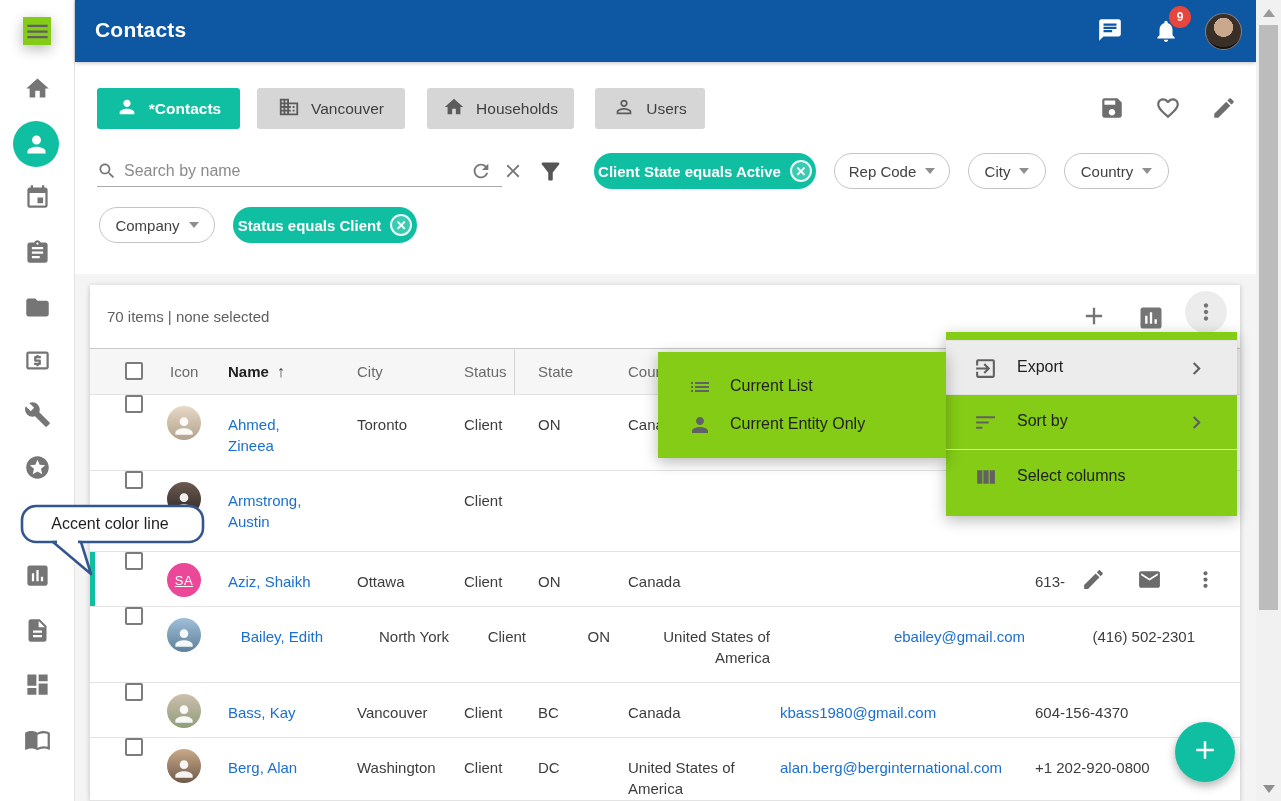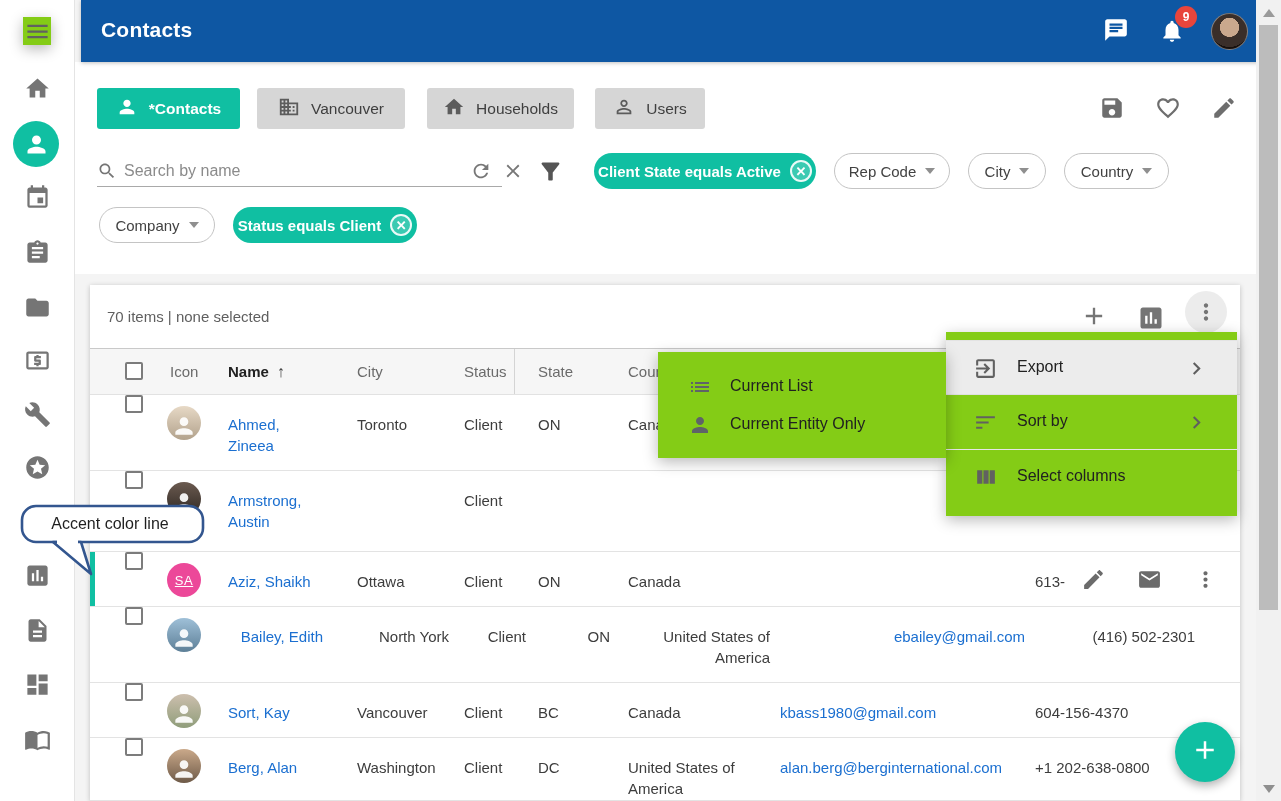--- a/index.html
+++ b/index.html
@@ -9,21 +9,21 @@
 
   
   .sidebar { position:absolute; left:0; top:0; width:75px; height:801px; background:#ffffff; border-right:1px solid #e4e4e4; z-index:5; }
   .side-icon { position:absolute; left:23px; width:28px; height:28px; color:#757575; display:flex; align-items:center; justify-content:center; }
   .side-icon svg { width:27px; height:27px; fill:currentColor; }
   .side-icon.menu { color:#616161; }
   .side-active { position:absolute; left:13px; width:46px; height:46px; border-radius:50%; background:var(--teal); display:flex; align-items:center; justify-content:center; color:#fff; }
   .side-active svg { width:27px; height:27px; fill:#fff; }
 
   
-  .appbar { position:absolute; left:81px; top:0; width:1181px; height:62px; background:#0E57A3; z-index:6; box-shadow:0 1px 4px rgba(0,0,0,.25); }
+  .appbar { position:absolute; left:75px; top:0; width:1181px; height:62px; background:#0E57A3; z-index:6; box-shadow:0 1px 4px rgba(0,0,0,.25); }
   .appbar-title { position:absolute; left:20px; top:18px; color:#fff; font-size:21px; font-weight:bold; letter-spacing:.2px; }
   .bar-icon { position:absolute; width:26px; height:26px; color:#fff; }
   .bar-icon svg { width:26px; height:26px; fill:currentColor; }
   .badge { position:absolute; left:1094px; top:6px; width:22px; height:22px; border-radius:50%; background:#E8453C; color:#fff; font-size:12px; font-weight:bold; display:flex; align-items:center; justify-content:center; z-index:2; }
   .avatar-top { position:absolute; left:1130px; top:13px; width:37px; height:37px; border-radius:50%; background:radial-gradient(circle at 50% 38%, #caa88d 0 34%, #3a2e29 35% 70%, #17100d 71%); overflow:hidden; border:1px solid rgba(255,255,255,.4); }
 
   
   .scrollbar { position:absolute; right:0; top:0; width:25px; height:801px; background:#f1f1f1; z-index:30; }
   .sb-thumb { position:absolute; left:3px; top:25px; width:19px; height:585px; background:#bcbcbc; }
   .sb-up { position:absolute; left:7px; top:9px; width:0; height:0; border-left:6px solid transparent; border-right:6px solid transparent; border-bottom:8px solid #9a9a9a; }
@@ -367,42 +367,42 @@
           <div class="cell" style="left:690px;width:245px;"><a class="link">ebailey@gmail.com</a></div>
           <div class="cell" style="left:945px;width:160px;">(416) 502-2301</div>
         </div>
         <div class="trow" style="top: 398px; height: 55px;">
           <div class="cbox"></div>
           <div class="avatar" style="background:linear-gradient(180deg,#cdbfae,#8f9d7a)">
             <svg viewBox="0 0 24 24">
               <path d="M12 12c2.21 0 4-1.79 4-4s-1.79-4-4-4-4 1.79-4 4 1.79 4 4 4zm0 2c-2.67 0-8 1.34-8 4v2h16v-2c0-2.66-5.33-4-8-4z"></path>
             </svg>
           </div>
-          <div class="cell" style="left:138px;width:95px;"><a class="link">Sort, Kay</a></div>
+          <div class="cell" style="left:138px;width:95px;"><a class="link">Bass, Kay</a></div>
           <div class="cell" style="left:267px;width:92px;">Vancouver</div>
           <div class="cell" style="left:374px;width:62px;">Client</div>
           <div class="cell" style="left:448px;width:72px;">BC</div>
           <div class="cell" style="left:538px;width:142px;">Canada</div>
           <div class="cell" style="left:690px;width:245px;"><a class="link">kbass1980@gmail.com</a></div>
           <div class="cell" style="left:945px;width:160px;">604-156-4370</div>
         </div>
         <div class="trow" style="top: 453px; height: 63px;">
           <div class="cbox"></div>
           <div class="avatar" style="background:linear-gradient(180deg,#caa98a,#6e5a48)">
             <svg viewBox="0 0 24 24">
               <path d="M12 12c2.21 0 4-1.79 4-4s-1.79-4-4-4-4 1.79-4 4 1.79 4 4 4zm0 2c-2.67 0-8 1.34-8 4v2h16v-2c0-2.66-5.33-4-8-4z"></path>
             </svg>
           </div>
           <div class="cell" style="left:138px;width:95px;"><a class="link">Berg, Alan</a></div>
           <div class="cell" style="left:267px;width:92px;">Washington</div>
           <div class="cell" style="left:374px;width:62px;">Client</div>
           <div class="cell" style="left:448px;width:72px;">DC</div>
           <div class="cell" style="left:538px;width:142px;">United States of America</div>
           <div class="cell" style="left:690px;width:245px;"><a class="link">alan.berg@berginternational.com</a></div>
-          <div class="cell" style="left:945px;width:160px;">+1 202-638-0800</div>
+          <div class="cell" style="left:945px;width:160px;">+1 202-920-0800</div>
         </div>
       </div>
   </section>
 
   <div class="menu menu-main">
       <div id="menu-holder">
         <div class="menu-item hl" style="top: 8px;">
           <span class="mi-icon"><svg viewBox="0 0 24 24">
               <path d="M10.09 15.59L11.5 17l5-5-5-5-1.41 1.41L12.67 11H3v2h9.67l-2.58 2.59zM19 3H5c-1.11 0-2 .9-2 2v4h2V5h14v14H5v-4H3v4c0 1.1.89 2 2 2h14c1.1 0 2-.9 2-2V5c0-1.1-.9-2-2-2z"></path>
             </svg></span>

